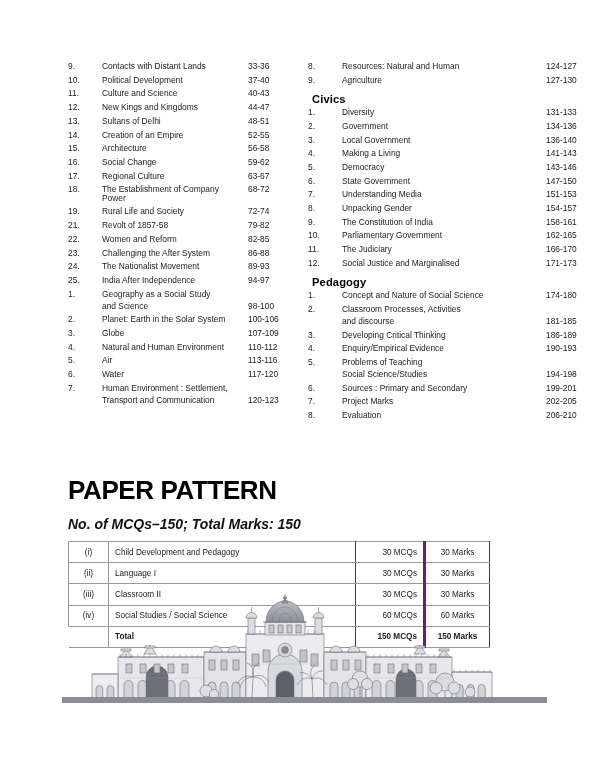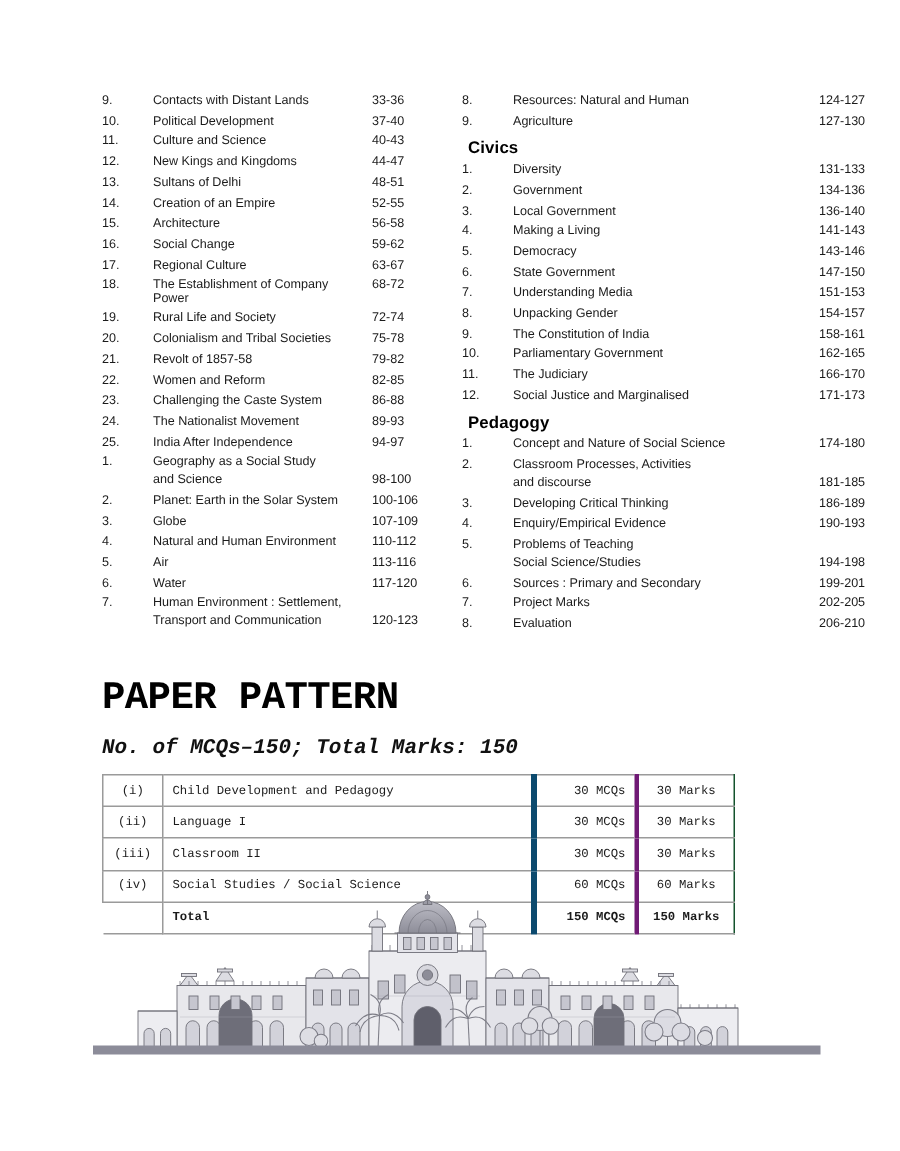--- a/index.html
+++ b/index.html
@@ -66,23 +66,22 @@
   }
   .toc-col.left  .toc-pages { width: 44px; }
   .toc-col.right .toc-pages { width: 46px; }
   
   .toc-row.two-line .toc-pages { align-self: flex-end; }
 
   
   .pattern {
     position: absolute;
     left: 68px;
-    top: 452px;
+    top: 477px;
     width: 460px;
-    font-family: Liberation Mono, monospace;
   }
   .pattern-title {
     font-size: 26px;
     font-weight: bold;
     letter-spacing: -0.4px;
     line-height: 1.0;
     color: #000;
     margin: 0 0 13px 0;
   }
   .pattern-sub {
@@ -99,21 +98,21 @@
     table-layout: fixed;
   }
   table.pattern-table td {
     font-size: 8.2px;
     padding: 5.6px 6px;
     border-bottom: 1px solid #9a9a9a;
     vertical-align: middle;
     color: #1b1b1b;
   }
   td.c-roman  { width: 40px;  text-align: center; border-right: 1px solid #9a9a9a; border-left: 1px solid #9a9a9a; }
-  td.c-label  { width: 247px; text-align: left;   border-right: 4px solid #0c4a6e; }
+  td.c-label  { width: 247px; text-align: left;   border-right: 1px solid #0c4a6e; }
   td.c-mcq    { width: 69px;  text-align: right; border-right: 3px solid #701a75; }
   td.c-marks  { width: 65px;  text-align: center; border-right: 1px solid #14532d; }
   tr.first-row td { border-top: 1px solid #9a9a9a; }
   tr.total-row td { font-weight: bold; }
   tr.total-row td.c-roman { border-left: none; }
 
   
   .illus {
     position: absolute;
     left: 0;
@@ -186,37 +185,32 @@
         <span class="toc-num">18.</span>
         <span class="toc-title">The Establishment of Company Power</span>
         <span class="toc-pages">68-72</span>
       </div>
       <div class="toc-row">
         <span class="toc-num">19.</span>
         <span class="toc-title">Rural Life and Society</span>
         <span class="toc-pages">72-74</span>
       </div>
       <div class="toc-row">
-        <span class="toc-num">20.</span>
-        <span class="toc-title">Colonialism and Tribal Societies</span>
-        <span class="toc-pages">75-78</span>
-      </div>
-      <div class="toc-row">
         <span class="toc-num">21.</span>
         <span class="toc-title">Revolt of 1857-58</span>
         <span class="toc-pages">79-82</span>
       </div>
       <div class="toc-row">
         <span class="toc-num">22.</span>
         <span class="toc-title">Women and Reform</span>
         <span class="toc-pages">82-85</span>
       </div>
       <div class="toc-row">
         <span class="toc-num">23.</span>
-        <span class="toc-title">Challenging the Caste System</span>
+        <span class="toc-title">Challenging the After System</span>
         <span class="toc-pages">86-88</span>
       </div>
       <div class="toc-row">
         <span class="toc-num">24.</span>
         <span class="toc-title">The Nationalist Movement</span>
         <span class="toc-pages">89-93</span>
       </div>
       <div class="toc-row">
         <span class="toc-num">25.</span>
         <span class="toc-title">India After Independence</span>

